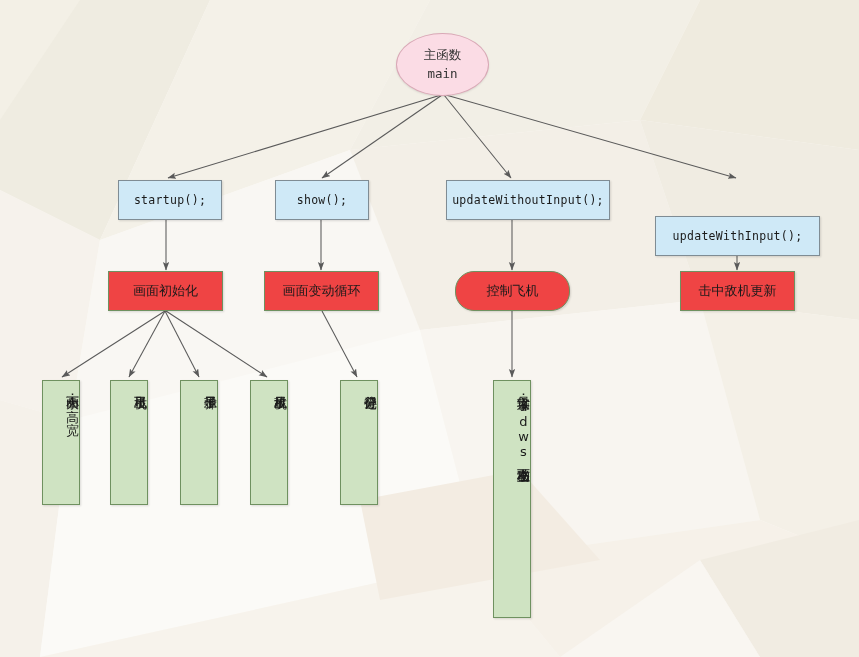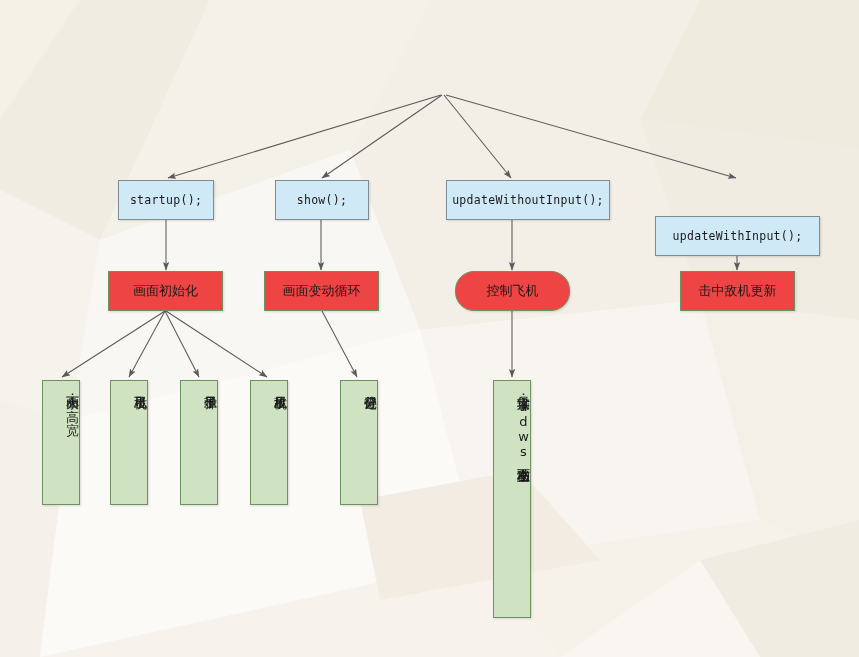--- a/index.html
+++ b/index.html
@@ -139,22 +139,26 @@
       <path d="M165,311 L129,377"></path>
       <path d="M165,311 L199,377"></path>
       <path d="M166,311 L267,377"></path>
 
       <path d="M322,311 L357,377"></path>
 
       <path d="M512,311 L512,377"></path>
     </g>
   </svg>
 
-
-  <div class="node node-fn" style="left:118px; top:180px; width:96px; height:40px;">
+  <div class="node node-root" style="left:396px; top:33px; width:93px; height:63px; flex-direction:column;">
+    <span>主函数</span>
+    <span class="root-line2">main</span>
+  </div>
+
+  <div class="node node-fn" style="left:118px; top:180px; width:104px; height:40px;">
     <span>startup();</span>
   </div>
   <div class="node node-fn" style="left:275px; top:180px; width:94px; height:40px;">
     <span>show();</span>
   </div>
   <div class="node node-fn" style="left:430px; top:180px; width:164px; height:40px;margin-left:16px;">
     <span>updateWithoutInput();</span>
   </div>
   <div class="node node-fn" style="left:655px; top:180px; width:165px; height:40px;margin-top:36px;">
     <span>updateWithInput();</span>

